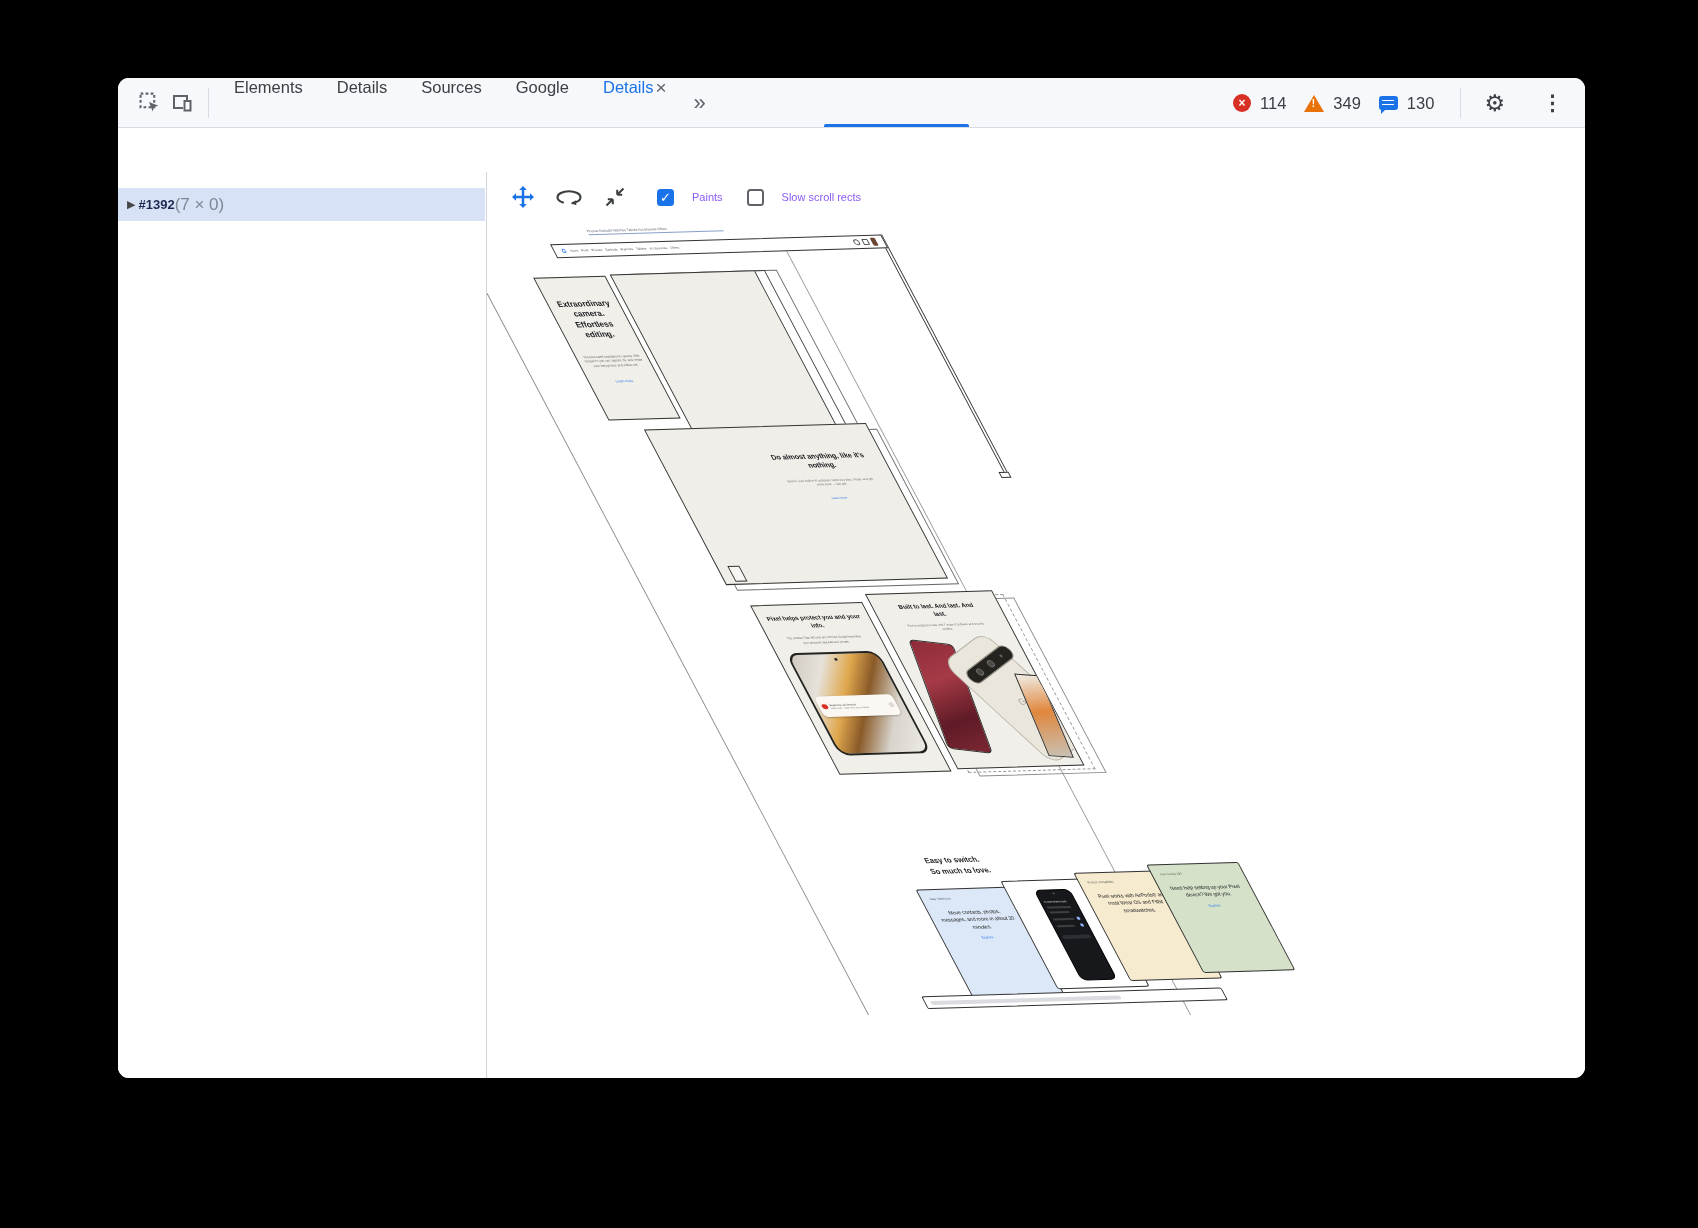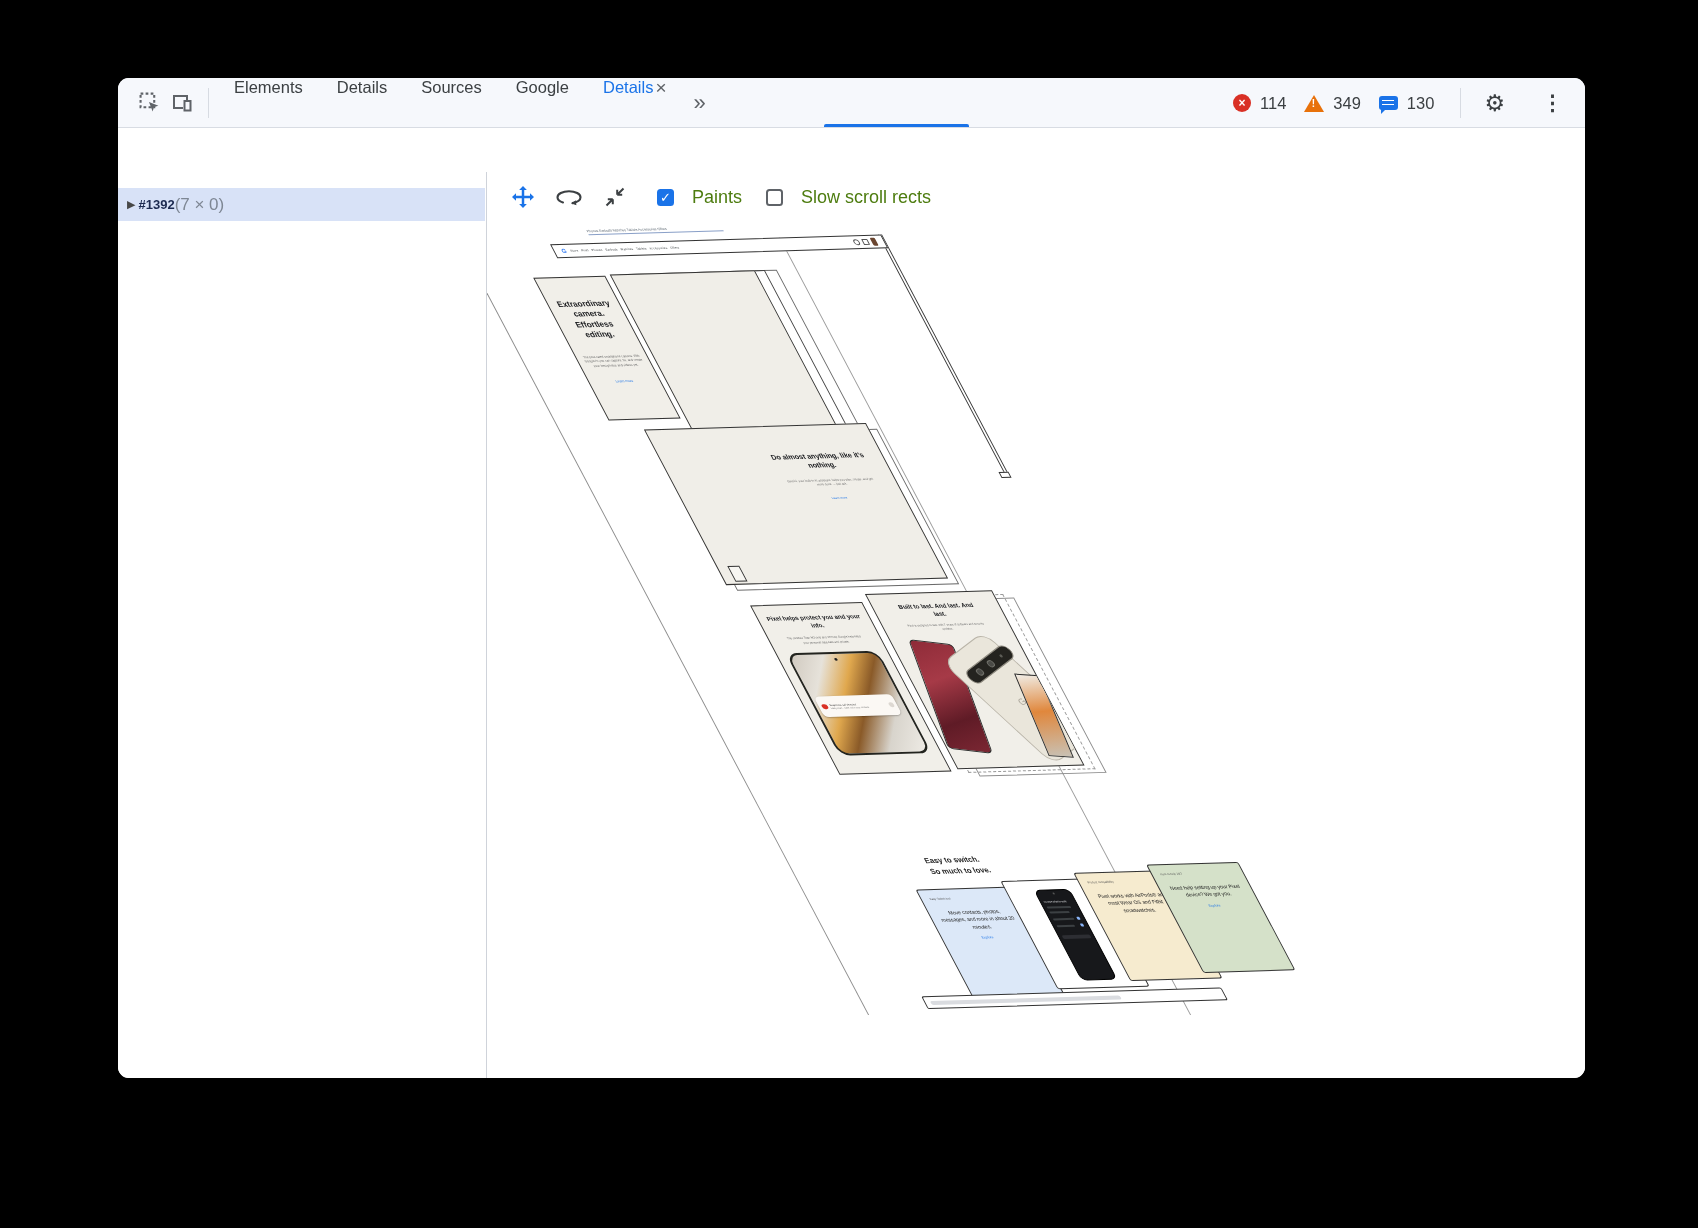--- a/index.html
+++ b/index.html
@@ -36,21 +36,21 @@
   .layer-row{position:absolute;top:16px;left:0;right:1px;height:33px;background:#d8e2f7;display:flex;align-items:center;padding-left:9px;cursor:pointer;}
   .tri{font-size:11px;color:#474747;margin-right:3px;}
   .layer-id{font-size:13px;font-weight:bold;color:#1c2a50;}
   .layer-size{font-size:17px;color:#7e8794;}
   .panel{flex:1;position:relative;background:#fff;}
   .ltoolbar{height:50px;border-bottom:1px solid #e6e8ec;display:flex;align-items:center;padding-left:18px;gap:10px;}
   .ltool{width:36px;height:36px;display:flex;align-items:center;justify-content:center;cursor:pointer;}
   .cb{width:17px;height:17px;border-radius:3.5px;box-sizing:border-box;margin:0 8px 0 14px;cursor:pointer;}
   .cb.checked{background:#1a73e8;color:#fff;font-size:13px;display:flex;align-items:center;justify-content:center;}
   .cb.un{background:#fff;border:2px solid #5f6368;}
-  .cb-label{font-size:18px;color:#4d7c0f;text-align:right;}
+  .cb-label{font-size:11px;color:#8b5cf6;text-align:right;}
   .canvas{position:absolute;top:50px;left:0;right:0;height:793px;background:#fff;overflow:hidden;}
   
   .details{position:absolute;left:0;right:0;top:843px;height:57px;background:#edf2fc;border-top:1px solid #d4dcec;}
   .details-label{position:absolute;left:18px;top:14px;font-size:17.5px;color:#1a73e8;cursor:pointer;}
   .details-underline{position:absolute;left:0;bottom:0;width:106px;height:3.5px;background:#1a73e8;}
   
   .scene{position:absolute;left:-26px;top:0;width:950px;height:870px;transform-origin:0 0;transform:skewY(-1.7deg) skewX(27.5deg);}
   .lyr{position:absolute;background:#f1efe9;border:1.2px solid #333;box-sizing:border-box;}
   .outline{position:absolute;border:1px solid #6b6b6b;background:transparent;box-sizing:border-box;}
   .gline{position:absolute;background:#8a8a8a;}

